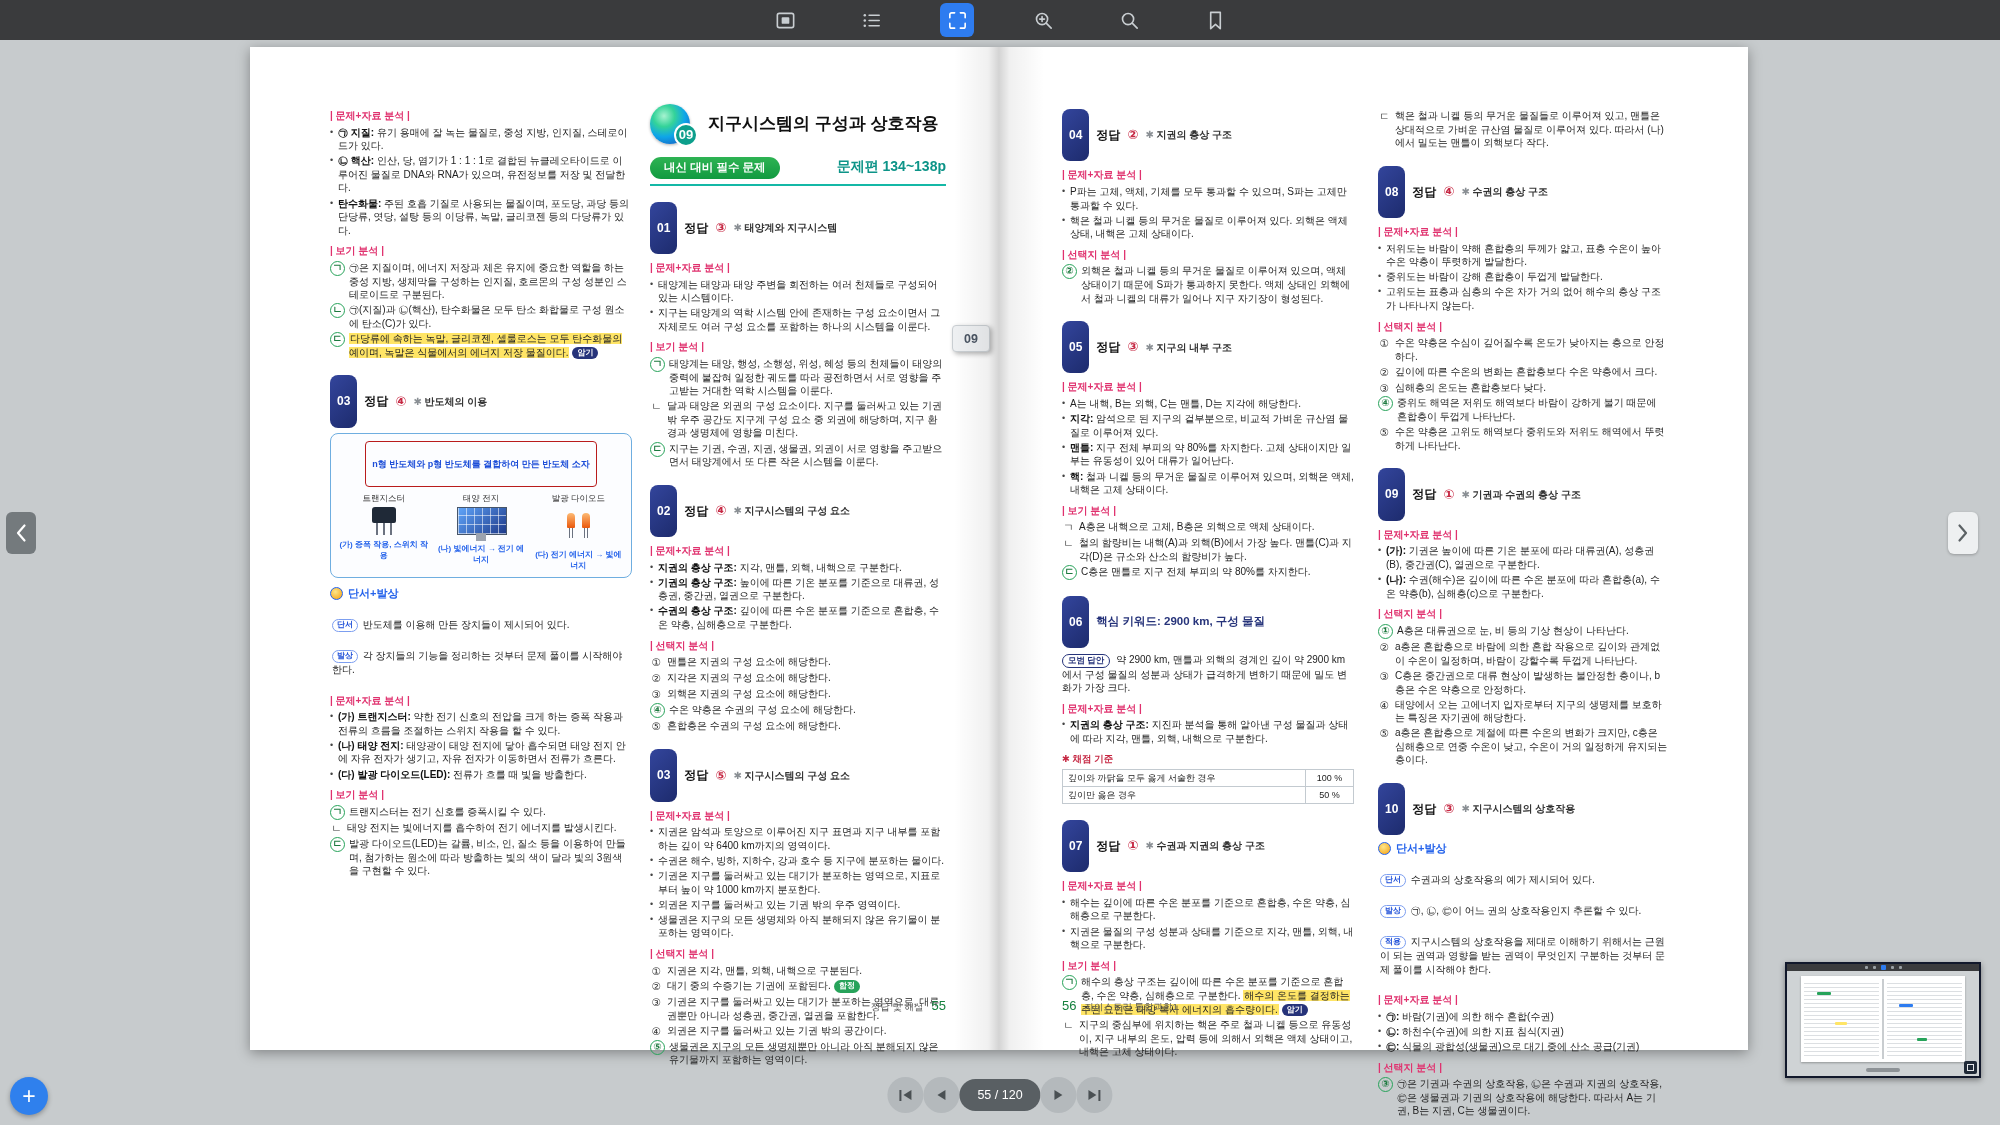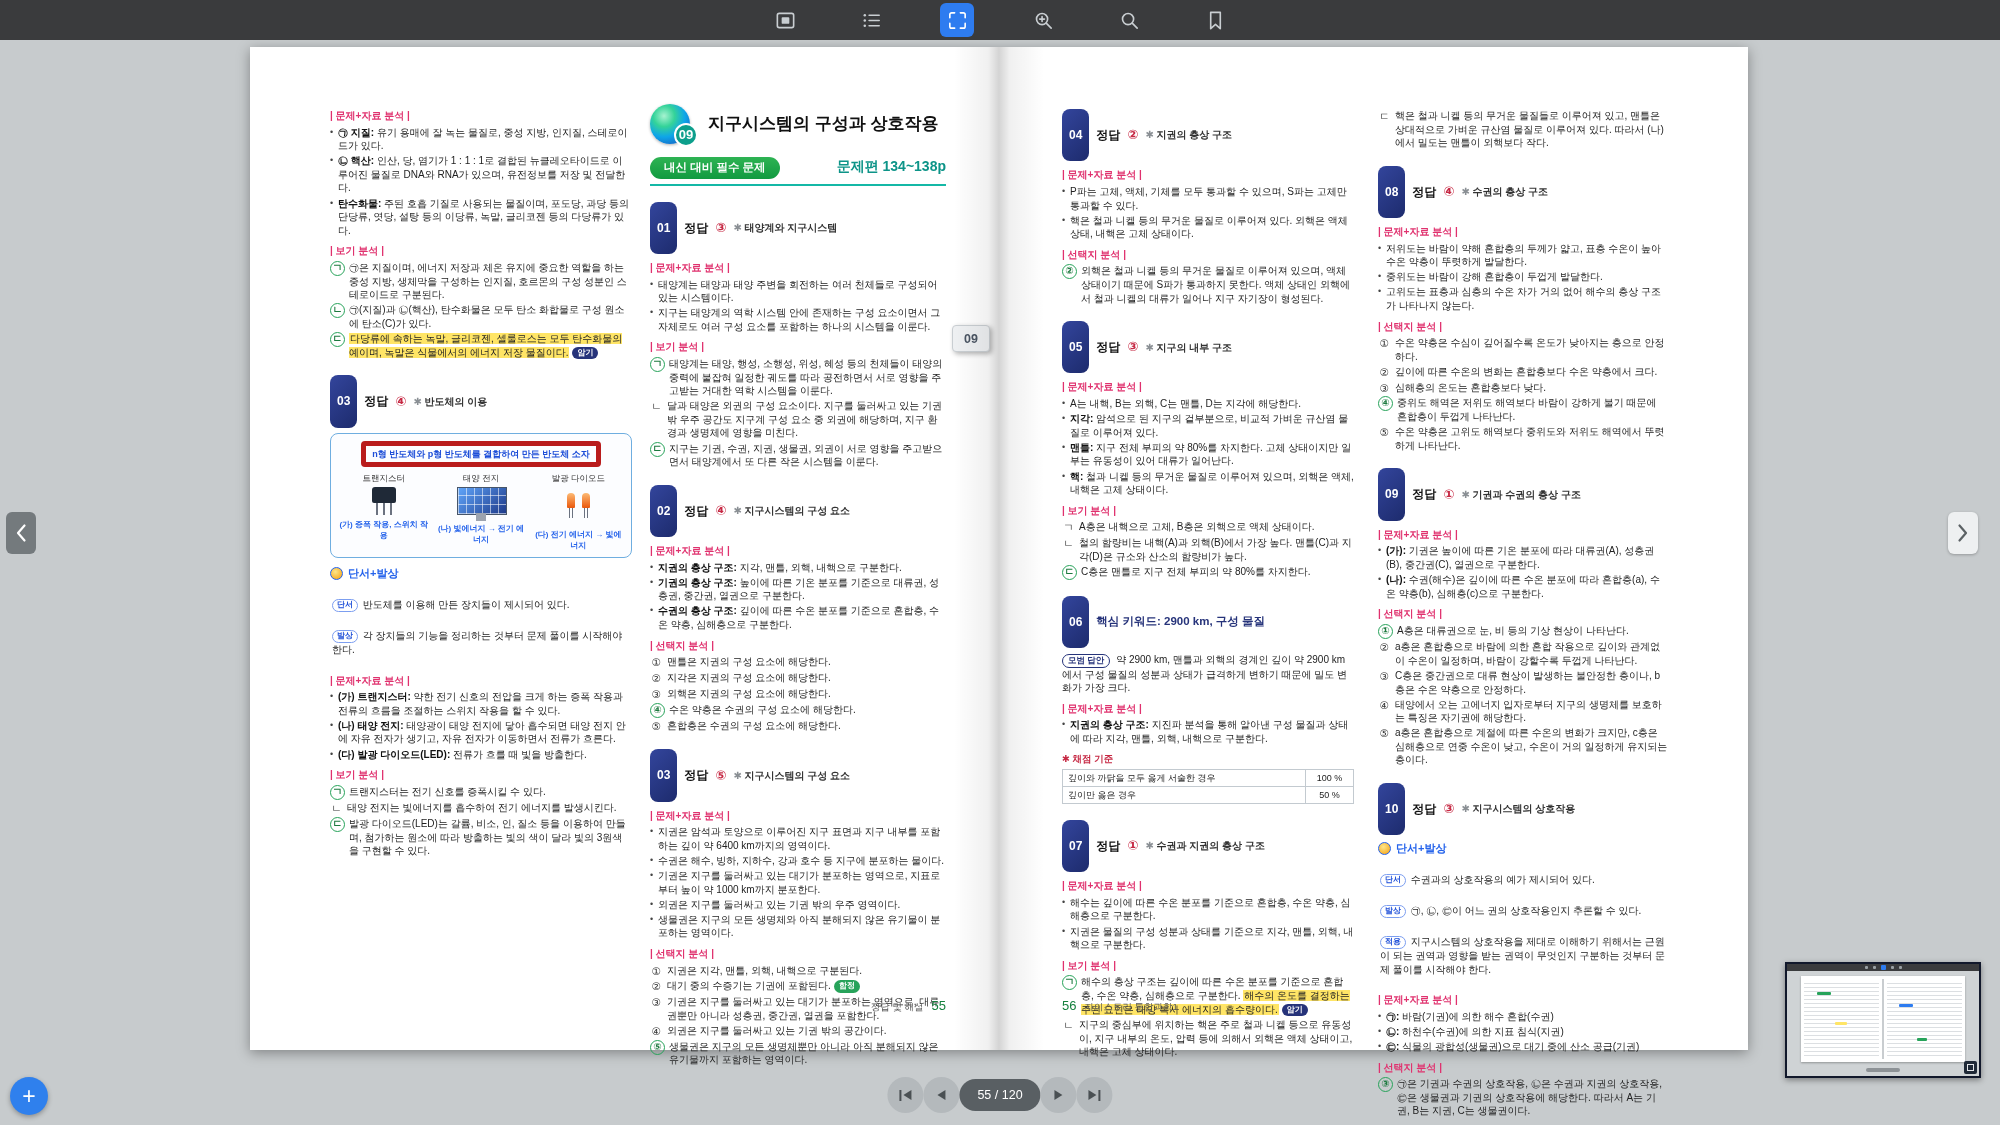--- a/index.html
+++ b/index.html
@@ -78,21 +78,21 @@
 .range{margin-left:auto;color:#0d9488;font-size:14px;font-weight:bold}
 
 .clue{margin:6px 0}
 .clue-head{display:flex;align-items:center;gap:5px;margin-bottom:2px}
 .bulb{width:13px;height:13px;border-radius:50%;background:radial-gradient(circle at 40% 35%,#fde68a,#f59e0b);border:1.5px solid #2563eb}
 .clue-title{color:#2563eb;font-weight:bold;font-size:11px}
 .clue-line{font-size:10px;margin:17px 0;padding-left:2px}
 .clue-badge{display:inline-block;border:1px solid #7c9ef0;color:#1d4ed8;border-radius:8px;font-size:8px;font-weight:bold;padding:0 4px;margin-right:2px;vertical-align:1px}
 
 .diagram{border:1.6px solid #6faee0;border-radius:8px;padding:7px 6px 6px;margin:4px 0 8px;background:#fcfdff}
-.dg-title{color:#1d4ed8;font-size:9px;font-weight:bold;text-align:center;margin:0 auto 6px;border:5px solid #b91c1c;border-radius:4px;padding:2px 6px;width:fit-content;max-width:95%}
+.dg-title{color:#1d4ed8;font-size:9px;font-weight:bold;text-align:center;margin:0 auto 6px;border:1px solid #b91c1c;border-radius:4px;padding:16px 6px;width:fit-content;max-width:95%}
 .dg-items{display:flex;justify-content:space-between;gap:4px}
 .dg-item{flex:1;display:flex;flex-direction:column;align-items:center}
 .dg-name{font-size:8.5px;color:#333;margin-bottom:3px}
 .dg-art{height:40px;display:flex;align-items:center;justify-content:center}
 .dg-cap{font-size:8px;color:#2563eb;font-weight:bold;text-align:center;line-height:1.3;margin-top:3px}
 .art-transistor{position:relative;width:24px;height:30px}
 .art-transistor::before{content:"";position:absolute;left:0;top:0;width:24px;height:16px;background:#1f2937;border-radius:3px 3px 2px 2px}
 .art-transistor::after{content:"";position:absolute;left:4px;top:16px;width:16px;height:12px;background:repeating-linear-gradient(90deg,#6b7280 0 2px,transparent 2px 7px)}
 .art-solar{position:relative;width:48px;height:34px}
 .art-solar::before{content:"";position:absolute;left:0;top:0;width:48px;height:26px;border:1px solid #475569;background:repeating-linear-gradient(90deg,rgba(255,255,255,.55) 0 1px,transparent 1px 8px),repeating-linear-gradient(0deg,rgba(255,255,255,.55) 0 1px,transparent 1px 9px),linear-gradient(135deg,#60a5fa,#1e3a8a)}

